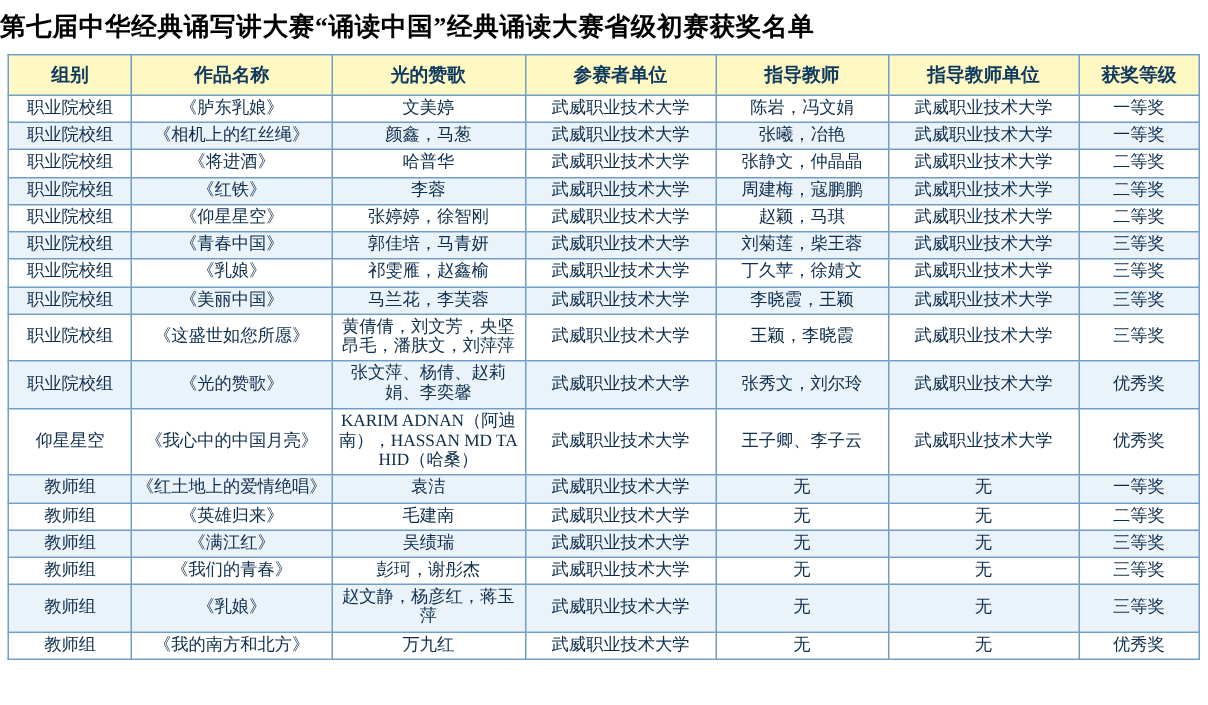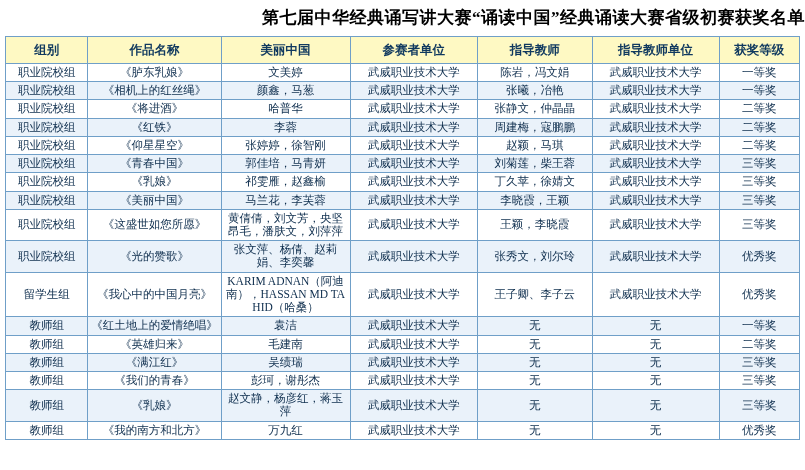--- a/index.html
+++ b/index.html
@@ -14,21 +14,21 @@
     overflow: hidden;
   }
   .page {
     width: 805px;
     height: 470px;
     box-sizing: border-box;
     padding: 0;
     position: relative;
   }
   .doc-title {
-    text-align: right;
+    text-align: left;
     font-weight: bold;
     font-size: 17px;
     letter-spacing: 0.5px;
     color: #000000;
     padding: 6px 0 7px 0;
     font-family: "Liberation Serif", "DejaVu Serif", serif;
   }
   table.award-table {
     border-collapse: collapse;
     width: 795px;
@@ -86,21 +86,21 @@
 
 <div class="page">
 
   <div class="doc-title">第七届中华经典诵写讲大赛“诵读中国”经典诵读大赛省级初赛获奖名单</div>
 
   <table class="award-table">
     <thead>
       <tr>
         <th class="col-group">组别</th>
         <th class="col-work">作品名称</th>
-        <th class="col-name">美丽中国</th>
+        <th class="col-name">光的赞歌</th>
         <th class="col-unit">参赛者单位</th>
         <th class="col-teacher">指导教师</th>
         <th class="col-teacher-unit">指导教师单位</th>
         <th class="col-award">获奖等级</th>
       </tr>
     </thead>
     <tbody id="table-body">
         <tr class="odd">
           <td class="col-group cell-multiline">职业院校组</td>
           <td class="col-work cell-multiline">《胪东乳娘》</td>
@@ -185,21 +185,21 @@
         <tr class="even">
           <td class="col-group cell-multiline">职业院校组</td>
           <td class="col-work cell-multiline">《光的赞歌》</td>
           <td class="col-name cell-multiline">张文萍、杨倩、赵莉娟、李奕馨</td>
           <td class="col-unit cell-multiline">武威职业技术大学</td>
           <td class="col-teacher cell-multiline">张秀文，刘尔玲</td>
           <td class="col-teacher-unit cell-multiline">武威职业技术大学</td>
           <td class="col-award cell-multiline">优秀奖</td>
         </tr>
         <tr class="odd">
-          <td class="col-group cell-multiline">留学生组</td>
+          <td class="col-group cell-multiline">仰星星空</td>
           <td class="col-work cell-multiline">《我心中的中国月亮》</td>
           <td class="col-name cell-multiline mono-name">KARIM ADNAN（阿迪南），HASSAN MD TAHID（哈桑）</td>
           <td class="col-unit cell-multiline">武威职业技术大学</td>
           <td class="col-teacher cell-multiline">王子卿、李子云</td>
           <td class="col-teacher-unit cell-multiline">武威职业技术大学</td>
           <td class="col-award cell-multiline">优秀奖</td>
         </tr>
         <tr class="even">
           <td class="col-group cell-multiline">教师组</td>
           <td class="col-work cell-multiline">《红土地上的爱情绝唱》</td>

